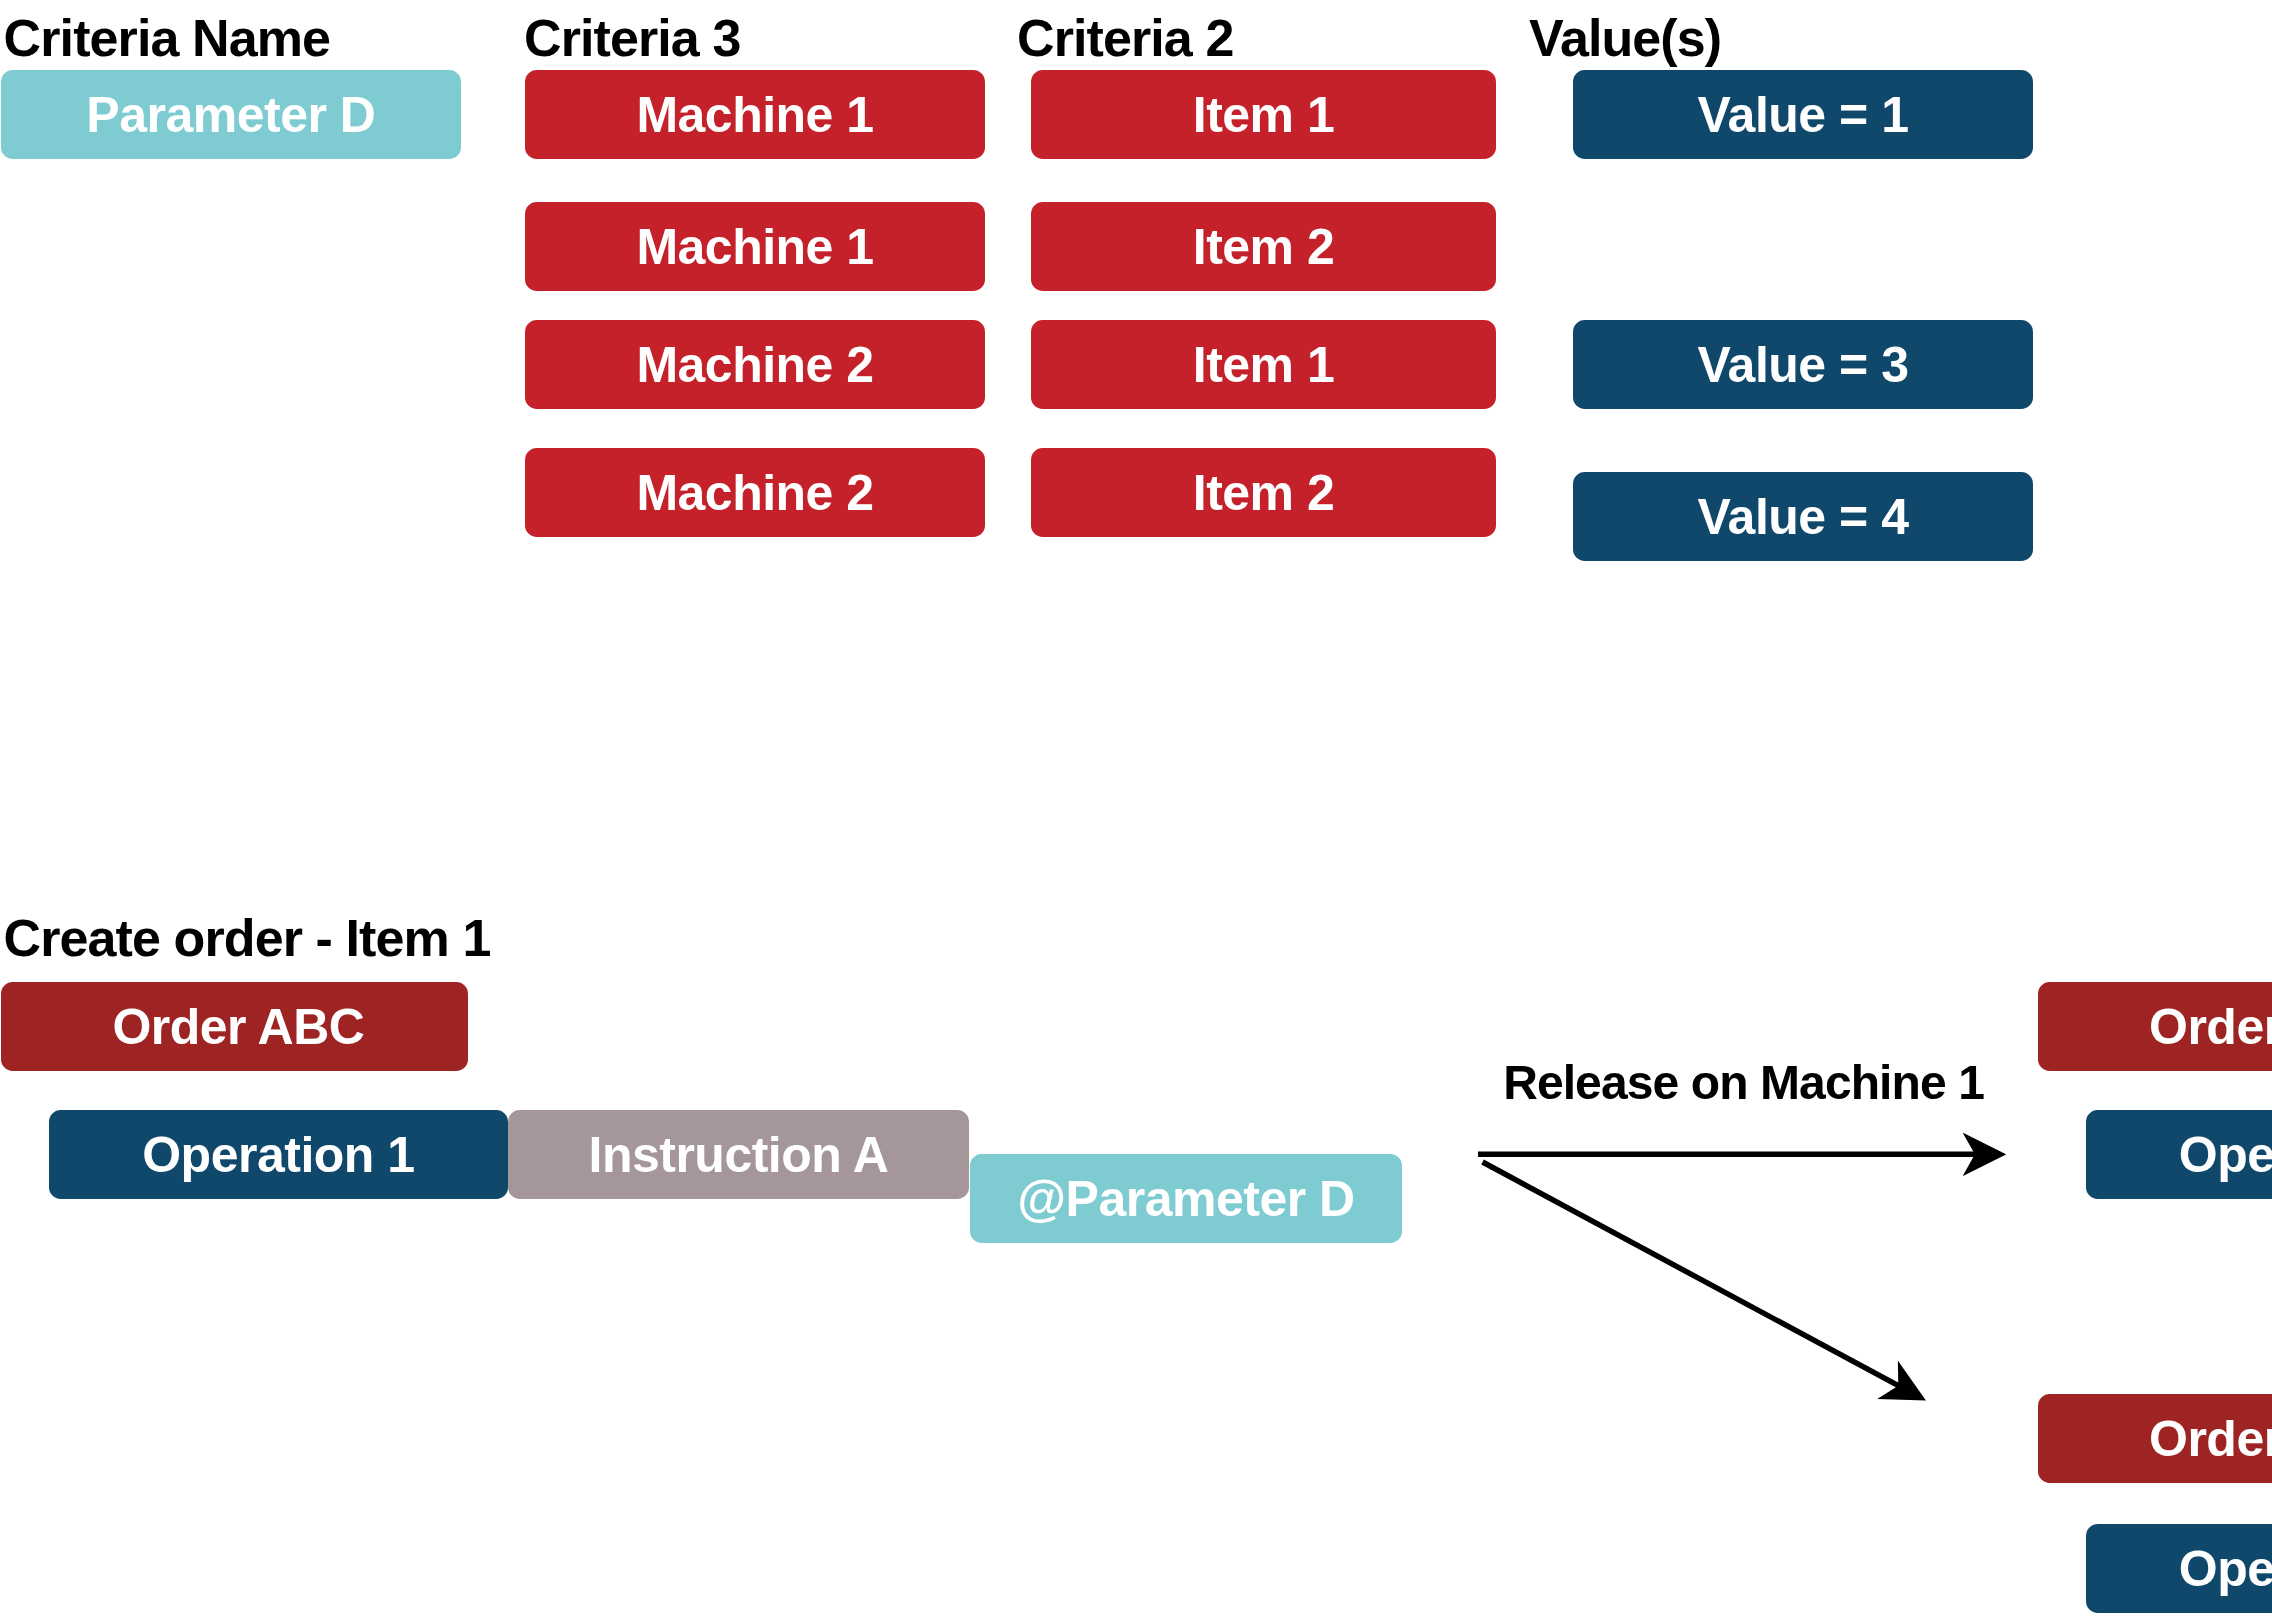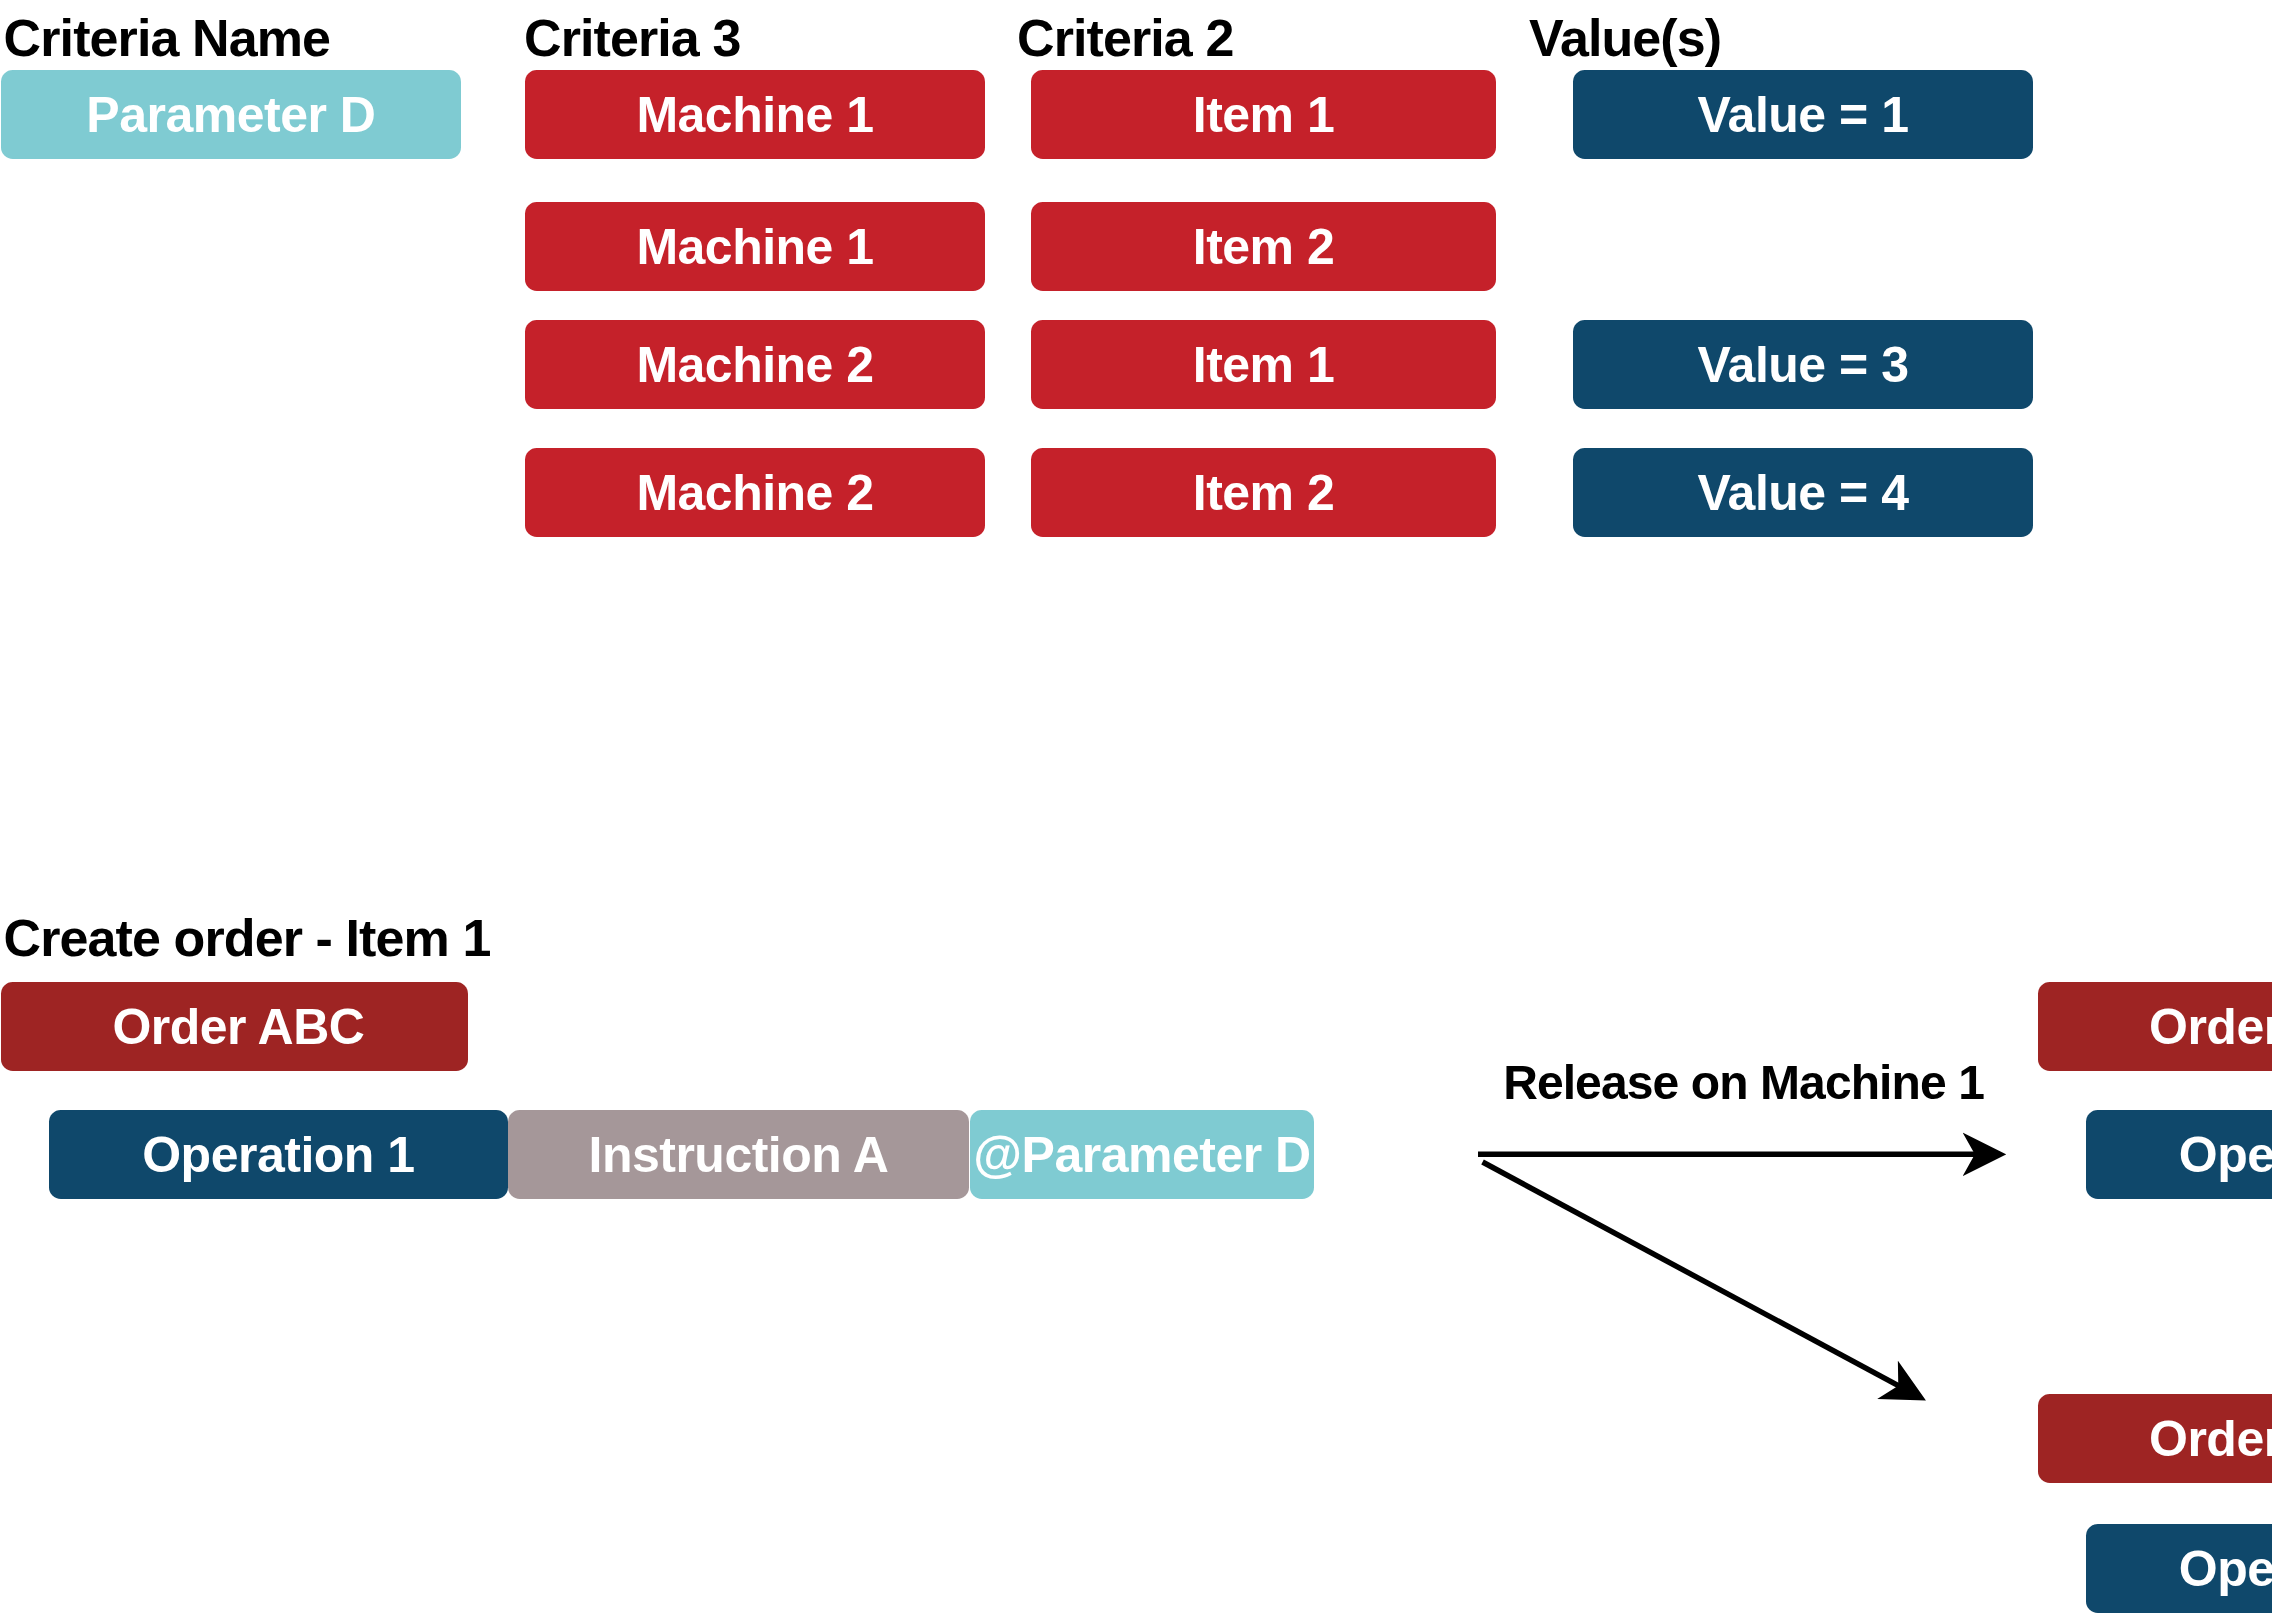--- a/index.html
+++ b/index.html
@@ -50,28 +50,28 @@
 
   <div class="box red" style="left:508px;top:202px;width:460px;height:89px">Machine 1</div>
   <div class="box red" style="left:1014px;top:202px;width:465px;height:89px">Item 2</div>
 
   <div class="box red" style="left:508px;top:320px;width:460px;height:89px">Machine 2</div>
   <div class="box red" style="left:1014px;top:320px;width:465px;height:89px">Item 1</div>
   <div class="box blue" style="left:1525px;top:320px;width:460px;height:89px">Value = 3</div>
 
   <div class="box red" style="left:508px;top:448px;width:460px;height:89px">Machine 2</div>
   <div class="box red" style="left:1014px;top:448px;width:465px;height:89px">Item 2</div>
-  <div class="box blue" style="left:1525px;top:448px;width:460px;height:89px">Value = 4</div>
+  <div class="box blue" style="left:1525px;top:472px;width:460px;height:89px">Value = 4</div>
 
   <div class="hdr" style="left:3.6px;top:907px">Create order - Item 1</div>
 
   <div class="box darkred" style="left:0.9px;top:982px;width:459px;height:89px">Order ABC</div>
   <div class="box blue" style="left:0.9px;top:1110px;width:459px;height:89px">Operation 1</div>
   <div class="box gray" style="left:508px;top:1110px;width:461px;height:89px">Instruction A</div>
-  <div class="box teal" style="left:970px;top:1110px;width:344px;height:89px">@Parameter D</div>
+  <div class="box teal" style="left:970px;top:1154px;width:432px;height:89px">@Parameter D</div>
 
   <svg class="arrows" width="3435" height="1621" viewBox="0 0 7558 3567">
     <defs>
       <marker id="ah" viewBox="0 0 10 10" refX="8.5" refY="5" markerWidth="8" markerHeight="8" orient="auto-start-reverse">
         <path d="M0,0 L10,5 L0,10 L2.8,5 z"></path>
       </marker>
     </defs>
     <line x1="3252" y1="2540" x2="4400" y2="2540" marker-end="url(#ah)"></line>
     <line x1="3262" y1="2557" x2="4225" y2="3075" marker-end="url(#ah)"></line>
   </svg>

